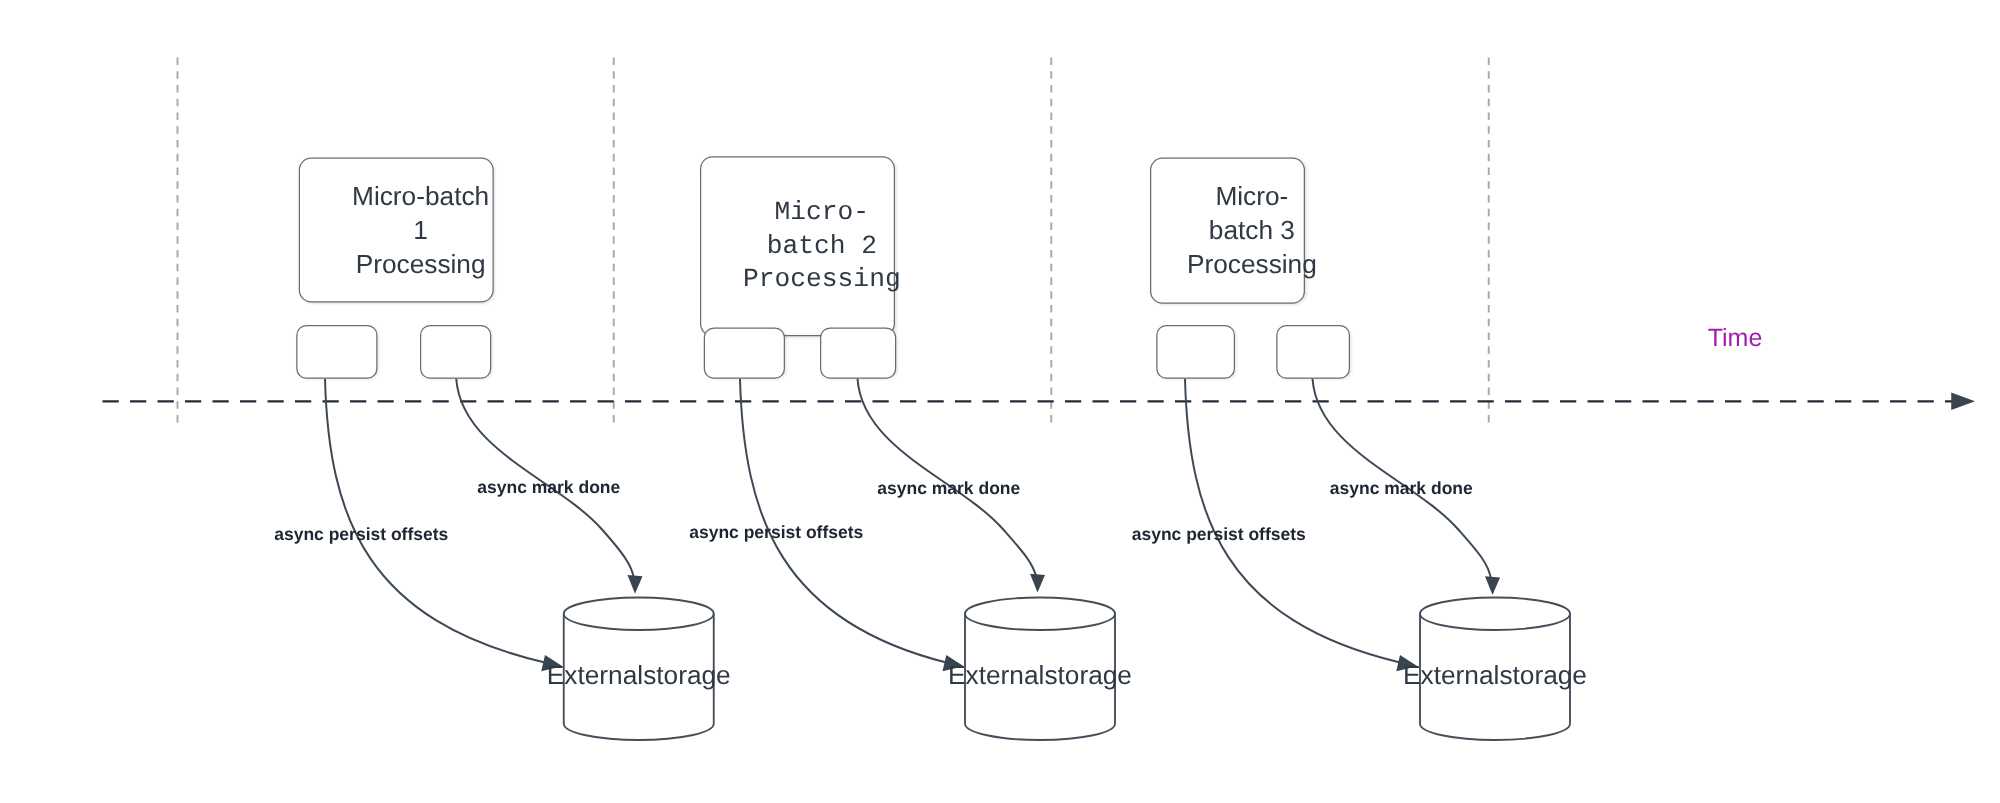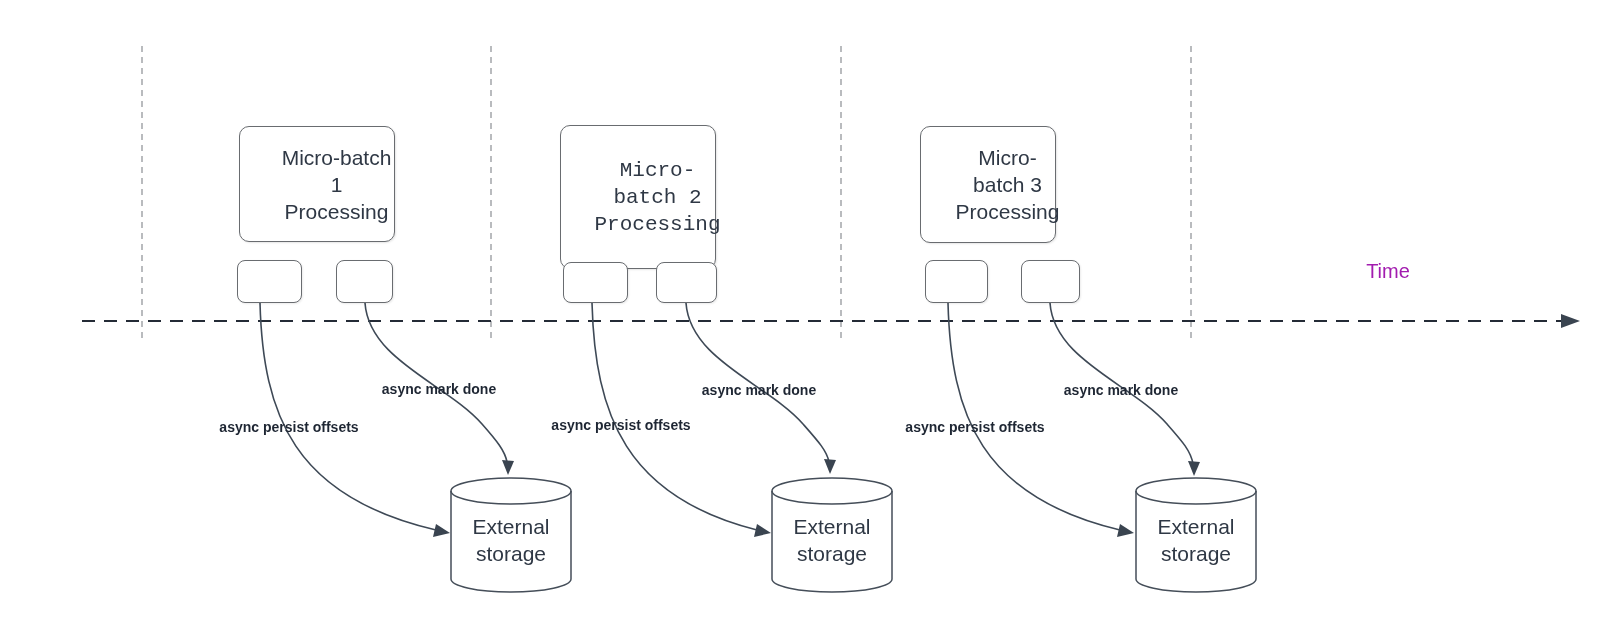--- a/index.html
+++ b/index.html
@@ -32,21 +32,21 @@
     box-shadow: 1px 1px 2px rgba(0,0,0,0.10);
     padding-left: 39px;
   }
   .smallbox {
     border-radius: 8px;
     box-shadow: 1px 1px 2px rgba(0,0,0,0.08);
   }
   .cyl-label {
     position: absolute;
     display: flex;
-    flex-direction: column;
+    flex-direction: row;
     align-items: center;
     justify-content: center;
     color: #2f3845;
     font-size: 21px;
     line-height: 27px;
   }
   .edge-label {
     position: absolute;
     transform: translate(-50%, -50%);
     font-weight: bold;
@@ -128,21 +128,21 @@
   </div>
   <div class="node smallbox" style="left:563px; top:262px; width:65px; height:41px;"></div>
   <div class="node smallbox" style="left:656px; top:262px; width:61px; height:41px;"></div>
   <div class="edge-label" style="left:621px; top:425px;">async persist offsets</div>
   <div class="edge-label" style="left:759px; top:390px;">async mark done</div>
   <div class="cyl-label" style="left:772px; top:500px; width:120px; height:80px;">
     <span class="line1">External</span>
     <span class="line2">storage</span>
   </div>
 
-  <div class="node bigbox" style="left:920px; top:126px; width:136px; height:117px;align-items:center;">
+  <div class="node bigbox" style="left:920px; top:126px; width:124px; height:117px;align-items:center;">
     <span class="line1">Micro-batch 3</span>
     <span class="line2">Processing</span>
   </div>
   <div class="node smallbox" style="left:925px; top:260px; width:63px; height:43px;"></div>
   <div class="node smallbox" style="left:1021px; top:260px; width:59px; height:43px;"></div>
   <div class="edge-label" style="left:975px; top:427px;">async persist offsets</div>
   <div class="edge-label" style="left:1121px; top:390px;">async mark done</div>
   <div class="cyl-label" style="left:1136px; top:500px; width:120px; height:80px;">
     <span class="line1">External</span>
     <span class="line2">storage</span>

